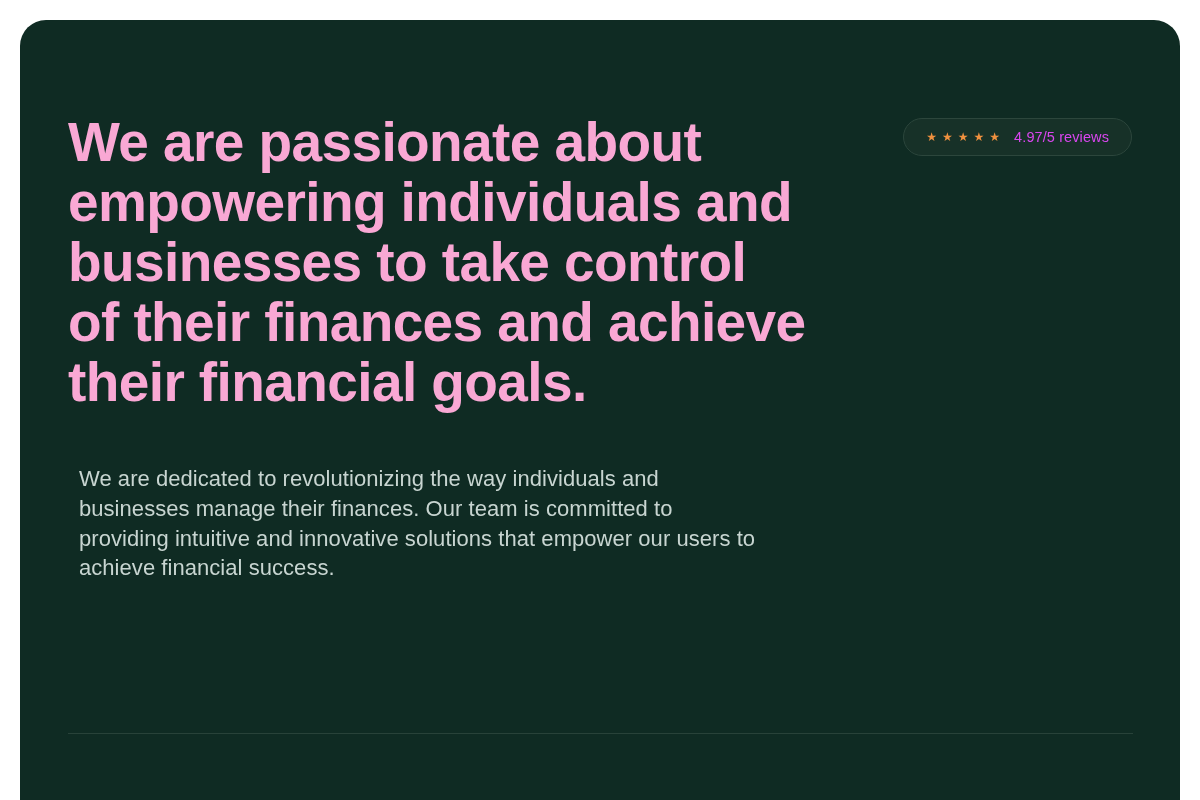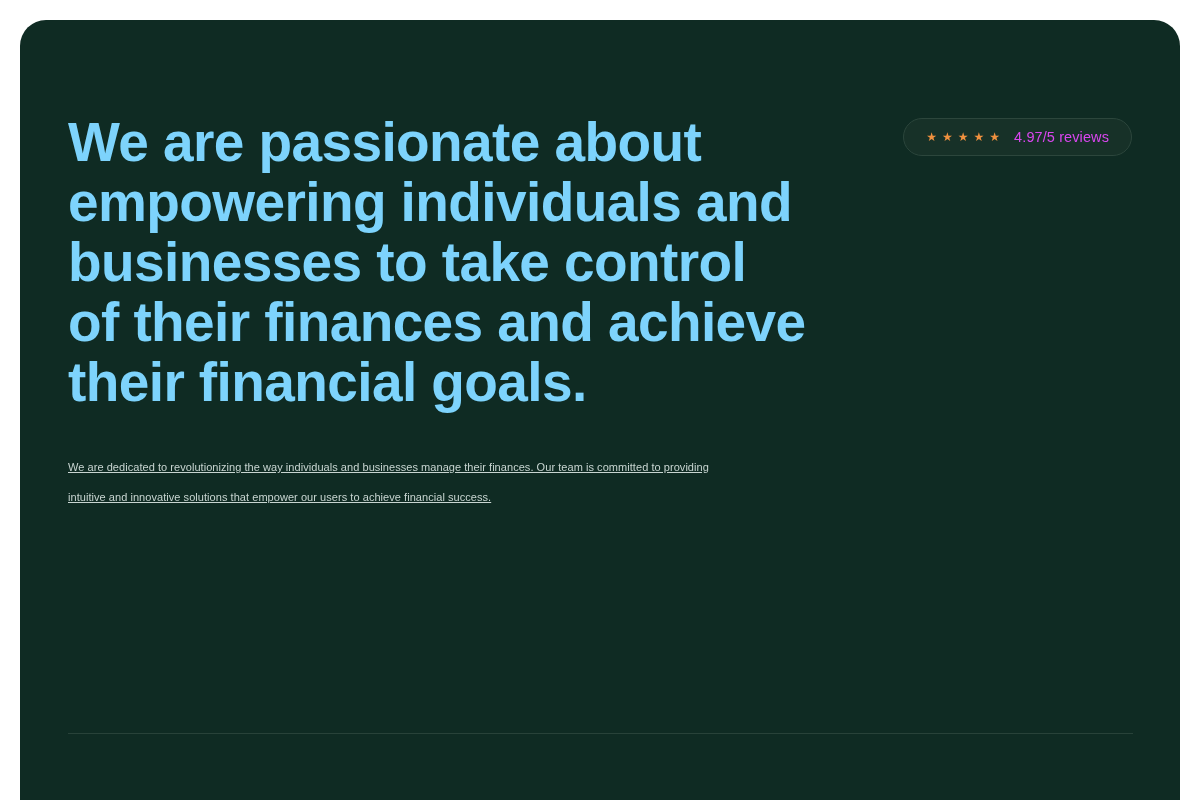--- a/index.html
+++ b/index.html
@@ -75,34 +75,33 @@
     position: absolute;
     left: 48px;
     top: 92px;
     width: 740px;
   }
   .headline {
     margin: 0;
     font-size: 55px;
     line-height: 60px;
     font-weight: 700;
-    color: #7dd3fc;
+    color: #f9a8d4;
     letter-spacing: -0.6px;
     white-space: pre-line;
   }
   .subcopy {
-    margin: 0;
+    margin: 11px;
     padding-top: 41px;
-    font-size: 11px;
+    font-size: 22px;
     line-height: 29.8px;
     color: #c8d5d1;
     letter-spacing: 0.05px;
     max-width: 680px;
     white-space: pre-line;
-    text-decoration: underline;
   }
 
   
   .divider {
     position: absolute;
     left: 48px;
     top: 713px;
     width: 1065px;
     height: 1px;
     background: #284239;

